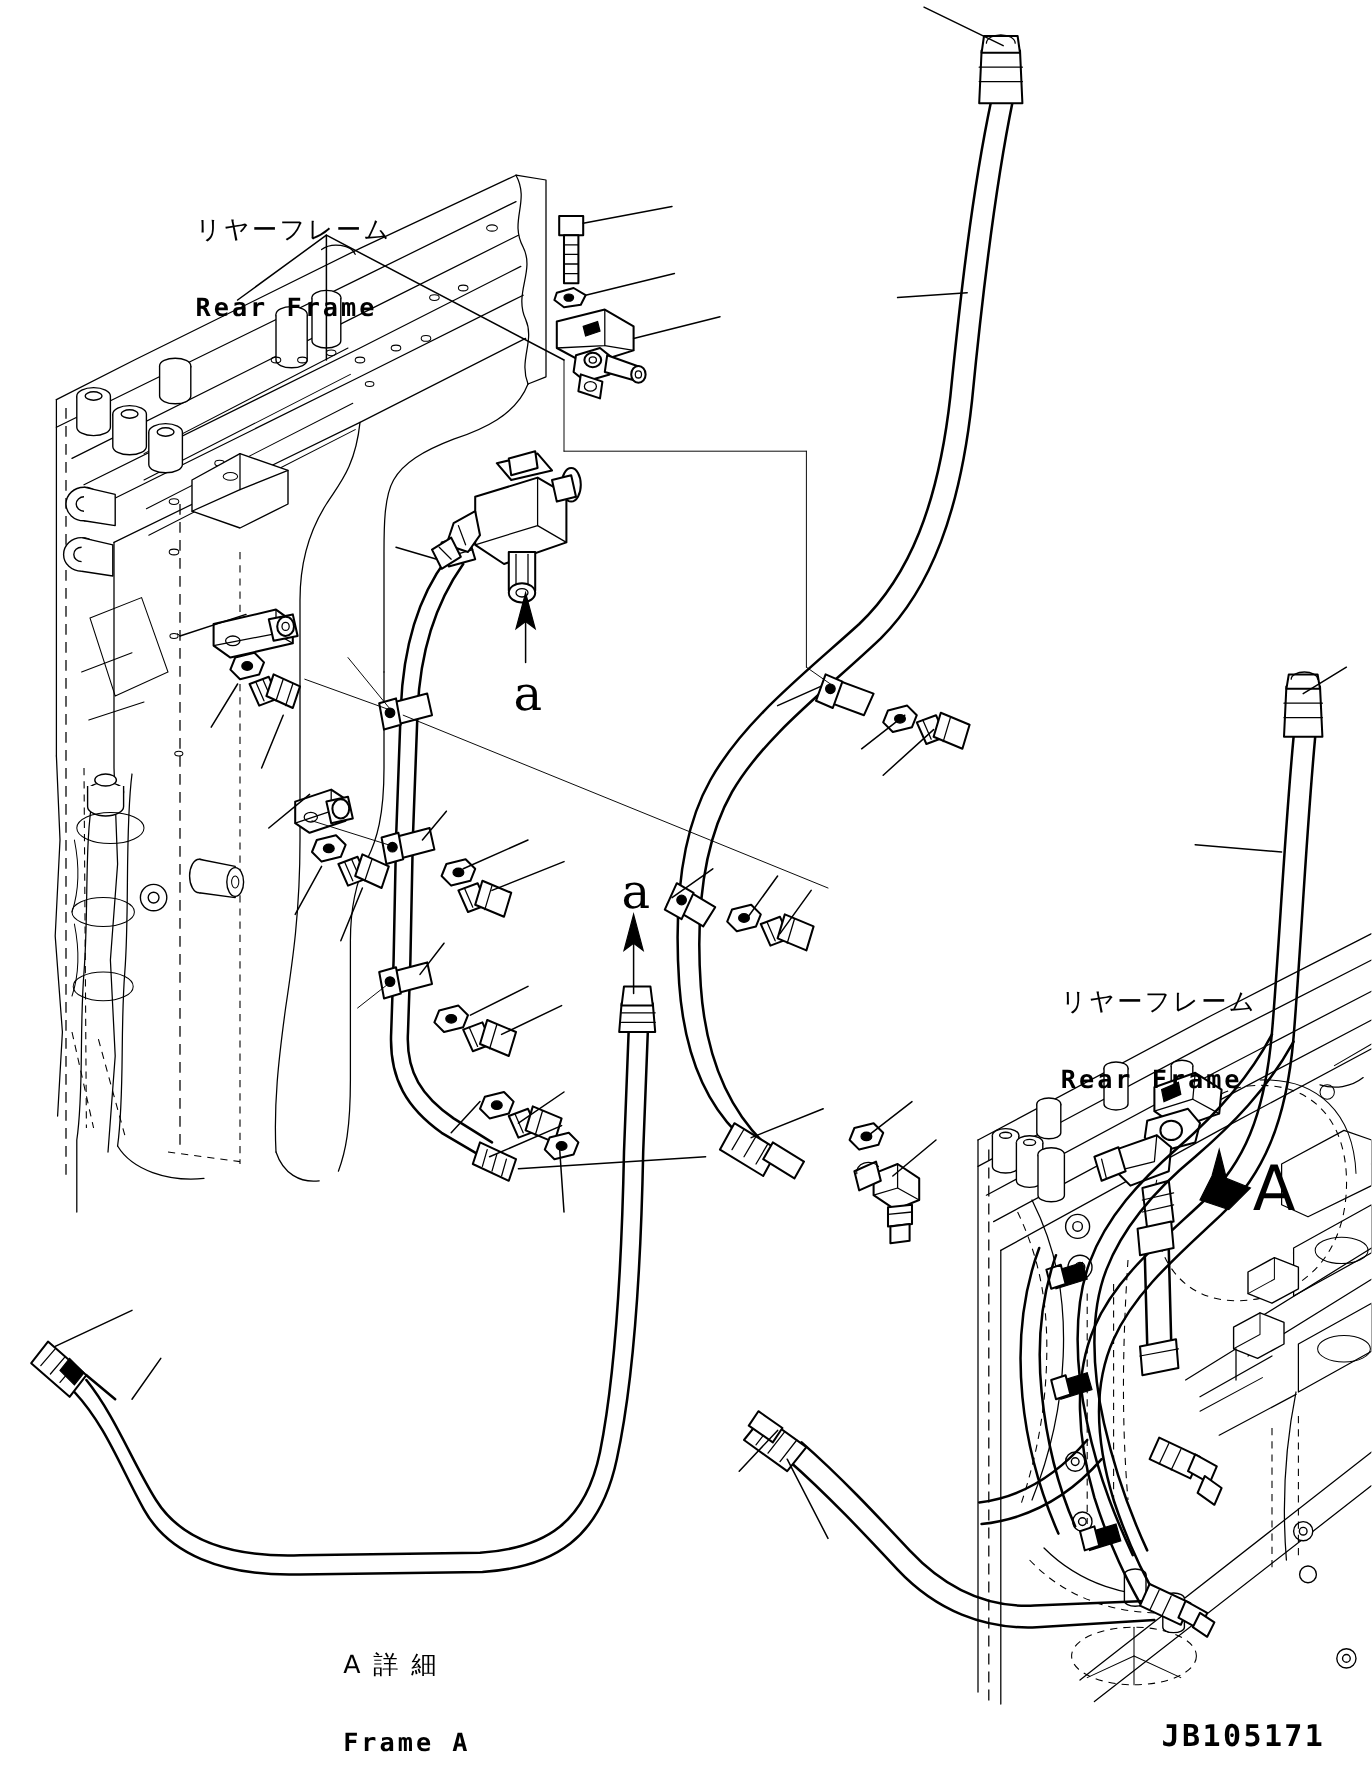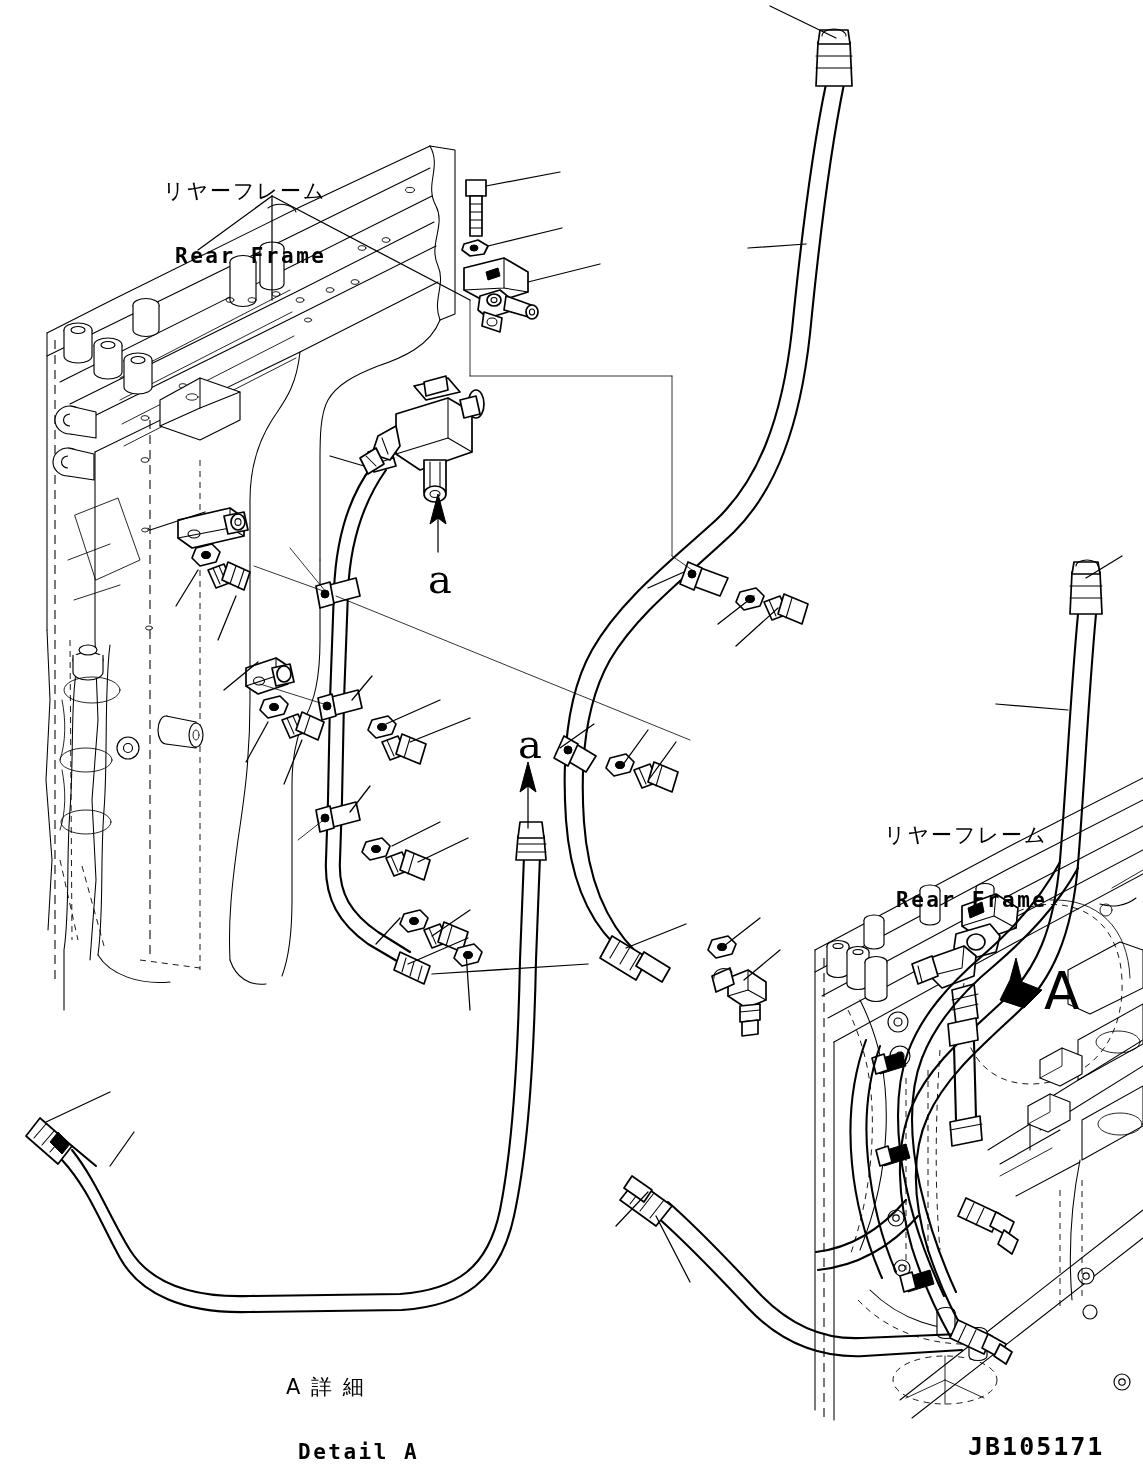--- a/index.html
+++ b/index.html
@@ -7,21 +7,21 @@
   body{
     width:1143px;height:1481px;
     font-family:"DejaVu Sans","Liberation Sans",sans-serif;
     color:#000;overflow:hidden;position:relative;
   }
   #sheet{position:absolute;left:0;top:0;width:1060px;height:1481px;background:#fff;}
   svg#drawing{position:absolute;left:0;top:0;width:1143px;height:1481px;display:block;}
 
   .lbl{position:absolute;white-space:pre;line-height:1.22;}
   .lbl-jp{font-size:21px;letter-spacing:2px;font-family:"DejaVu Sans",sans-serif;}
-  .lbl-en{font-size:21px;letter-spacing:2.5px;font-family:"DejaVu Sans Mono","Liberation Mono",monospace;font-weight:600;margin-left:12px;}
+  .lbl-en{font-size:21px;letter-spacing:2.5px;font-family:"DejaVu Sans Mono","Liberation Mono",monospace;font-weight:600;}
   .callout-a-lower{font-size:40px;font-family:"DejaVu Serif","Liberation Serif",serif;font-weight:500;}
   .callout-A-upper{font-size:52px;font-family:"DejaVu Sans","Liberation Sans",sans-serif;font-weight:400;}
   .drawing-no{font-size:25px;letter-spacing:2px;font-family:"DejaVu Sans Mono","Liberation Mono",monospace;font-weight:600;}
   .ln-thin{fill:none;stroke:#000;stroke-width:1.05;stroke-linecap:round;stroke-linejoin:round;}
   .ln-hair{fill:none;stroke:#000;stroke-width:0.85;stroke-linecap:round;}
   .ln-hose{fill:none;stroke:#000;stroke-width:2.1;stroke-linecap:round;stroke-linejoin:round;}
   .dash{fill:none;stroke:#000;stroke-width:1.05;stroke-dasharray:9 6;stroke-linecap:butt;}
   .dashfine{fill:none;stroke:#000;stroke-width:0.9;stroke-dasharray:6 5;stroke-linecap:butt;}
   .fillw{fill:#fff;stroke:#000;stroke-width:1.7;stroke-linejoin:round;}
   .fillw-t{fill:#fff;stroke:#000;stroke-width:1.15;stroke-linejoin:round;}
@@ -648,21 +648,21 @@
     <div class="lbl-en">Rear Frame</div>
   </div>
 
   <div class="lbl" style="left:884px;top:784px;">
     <div class="lbl-jp">リヤーフレーム</div>
     <div class="lbl-en">Rear Frame</div>
   </div>
 
   <div class="lbl" style="left:286px;top:1336px;">
     <div class="lbl-jp">A 詳 細</div>
-    <div class="lbl-en">Detail A</div>
+    <div class="lbl-en">Frame A</div>
   </div>
 
   <div class="lbl callout-a-lower" style="left:428px;top:555px;">a</div>
 
   <div class="lbl callout-a-lower" style="left:518px;top:720px;">a</div>
 
   <div class="lbl callout-A-upper" style="left:1044px;top:960px;">A</div>
 
   <div class="lbl drawing-no" style="left:968px;top:1432px;">JB105171</div>
 

